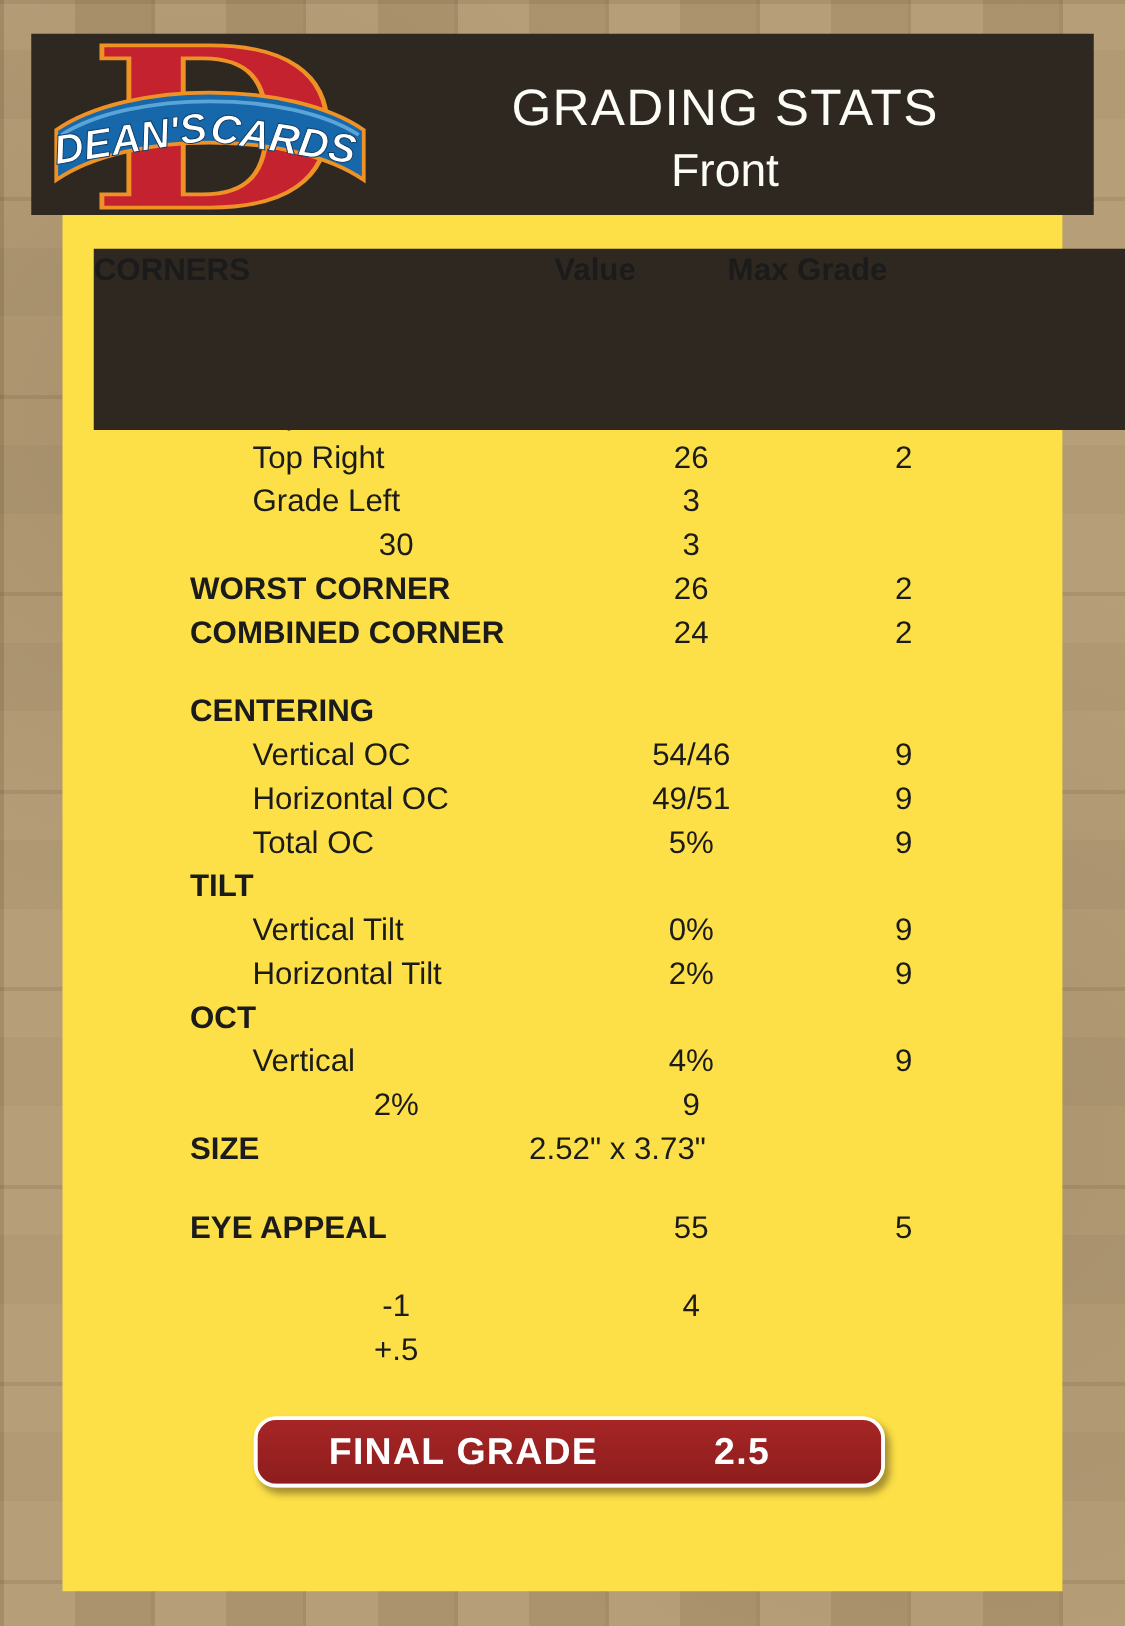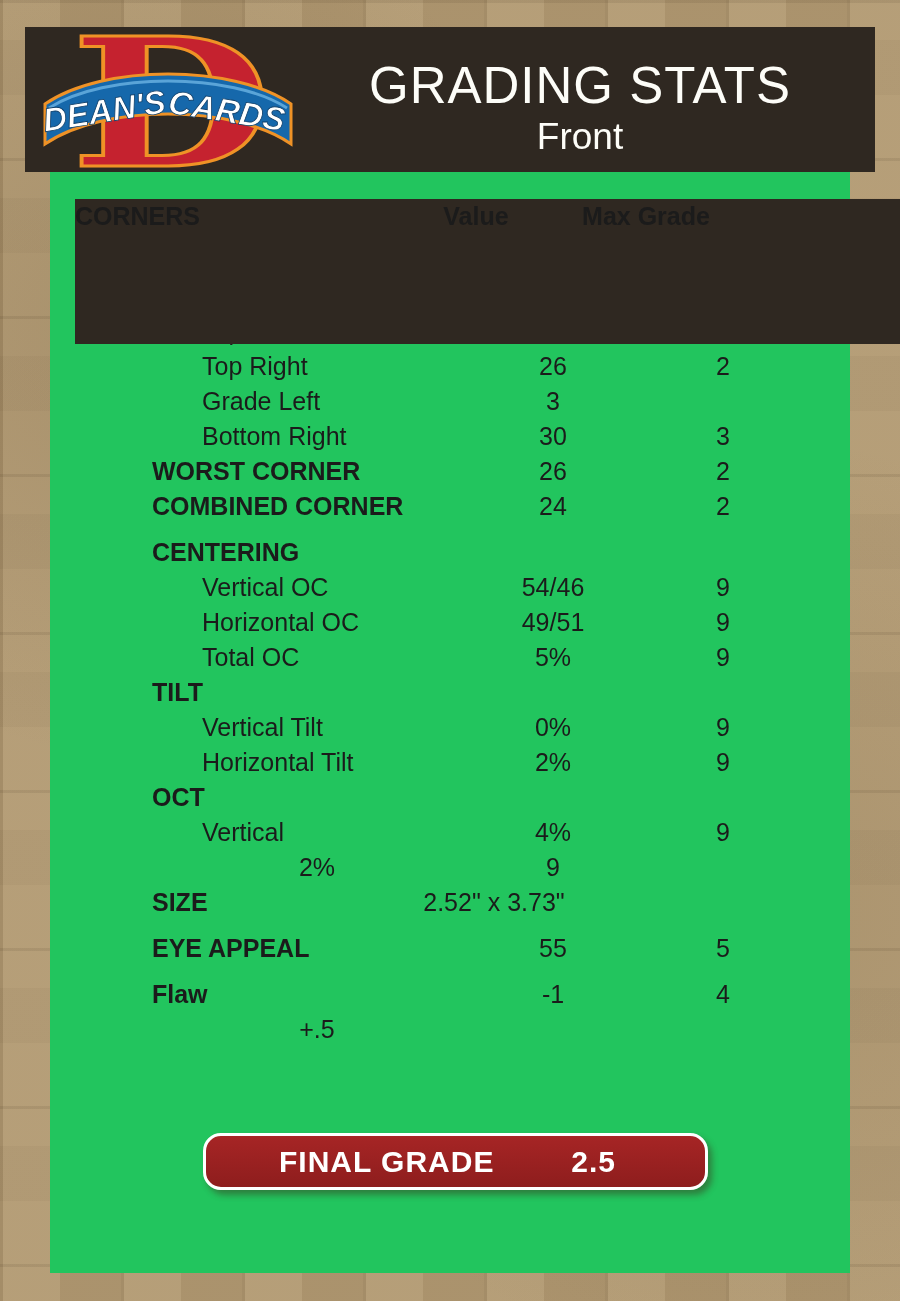--- a/index.html
+++ b/index.html
@@ -23,50 +23,50 @@
   .header {
     position:absolute; left:25px; top:27px; width:850px; height:145px;
     background:#2f2821;
   }
   .logo { position:absolute; left:18px; top:3px; width:250px; height:140px; }
   .header-titles {
     position:absolute; left:300px; right:40px; top:0; height:145px;
     display:flex; flex-direction:column; justify-content:center; align-items:center;
     padding-top:6px; color:#fdfdf8;
   }
-  .header-title   { font-size:51px; line-height:52px; letter-spacing:1px;margin-top:16px; }
+  .header-title   { font-size:41px; line-height:52px; letter-spacing:1px;margin-top:16px; }
   .header-subtitle{ font-size:37px; line-height:50px; }
 
   
   .panel {
     position:absolute; left:50px; top:172px; width:800px; height:1101px;
-    background:#22c55e; padding-top:40px;
+    background:#fde047; padding-top:40px;
   }
   .card-title { text-align:center; font-weight:bold; font-size:27px; line-height:36px; }
   .card-code  { text-align:center; font-size:27px; line-height:36px; }
 
   
   .stats { margin:30px 0 0 102px; width:670px; }
   .row { display:grid; grid-template-columns:330px 142px 198px;
          font-size:25px; line-height:35px; white-space:nowrap; }
-  .row.gap { margin-top:11px; }
+  .row.gap { margin-top:28px; }
   .row.header .c-label, .row.header .c-value, .row.header .c-max,
   .row.section .c-label { font-weight:bold; }
   .row.indent .c-label { padding-left:50px; }
   .c-value, .c-max { text-align:center; }
   .c-value.shift { transform:translateX(-59px); }
 
   
   .final-grade {
     position:absolute; left:153px; top:961px; width:505px; height:57px;
     background:linear-gradient(#a62525, #8e1d1d);
     border:3px solid #ffffff; border-radius:18px;
     box-shadow:4px 5px 6px rgba(60,45,25,0.45);
     display:flex; justify-content:space-between; align-items:center;
-    padding:0 89px 0 73px;
+    padding:0 89px 0 57px;
     color:#ffffff; font-weight:bold; font-size:30px; letter-spacing:1px;
     cursor:default;
   }
 </style>
 </head>
 <body>
 
 <div class="bg"></div>
 
 <div class="header">
@@ -107,21 +107,20 @@
       <div class="row indent">
         <div class="c-label">Top Right</div>
         <div class="c-value">26</div>
         <div class="c-max">2</div>
       </div>
       <div class="row indent">
         <div class="c-label">Grade Left</div>
         <div class="c-max">3</div>
       </div>
       <div class="row indent">
-        <div class="c-label">Bottom Right</div>
         <div class="c-value">30</div>
         <div class="c-max">3</div>
       </div>
       <div class="row section">
         <div class="c-label">WORST CORNER</div>
         <div class="c-value">26</div>
         <div class="c-max">2</div>
       </div>
       <div class="row section">
         <div class="c-label">COMBINED CORNER</div>
@@ -181,21 +180,20 @@
         <div class="c-label">SIZE</div>
         <div class="c-value shift">2.52" x 3.73"</div>
         <div class="c-max"></div>
       </div>
       <div class="row section gap">
         <div class="c-label">EYE APPEAL</div>
         <div class="c-value">55</div>
         <div class="c-max">5</div>
       </div>
       <div class="row section gap">
-        <div class="c-label">Flaw</div>
         <div class="c-value">-1</div>
         <div class="c-max">4</div>
       </div>
       <div class="row section">
         <div class="c-value">+.5</div>
         <div class="c-max"></div>
       </div>
     </div>
 
   <div class="final-grade">

